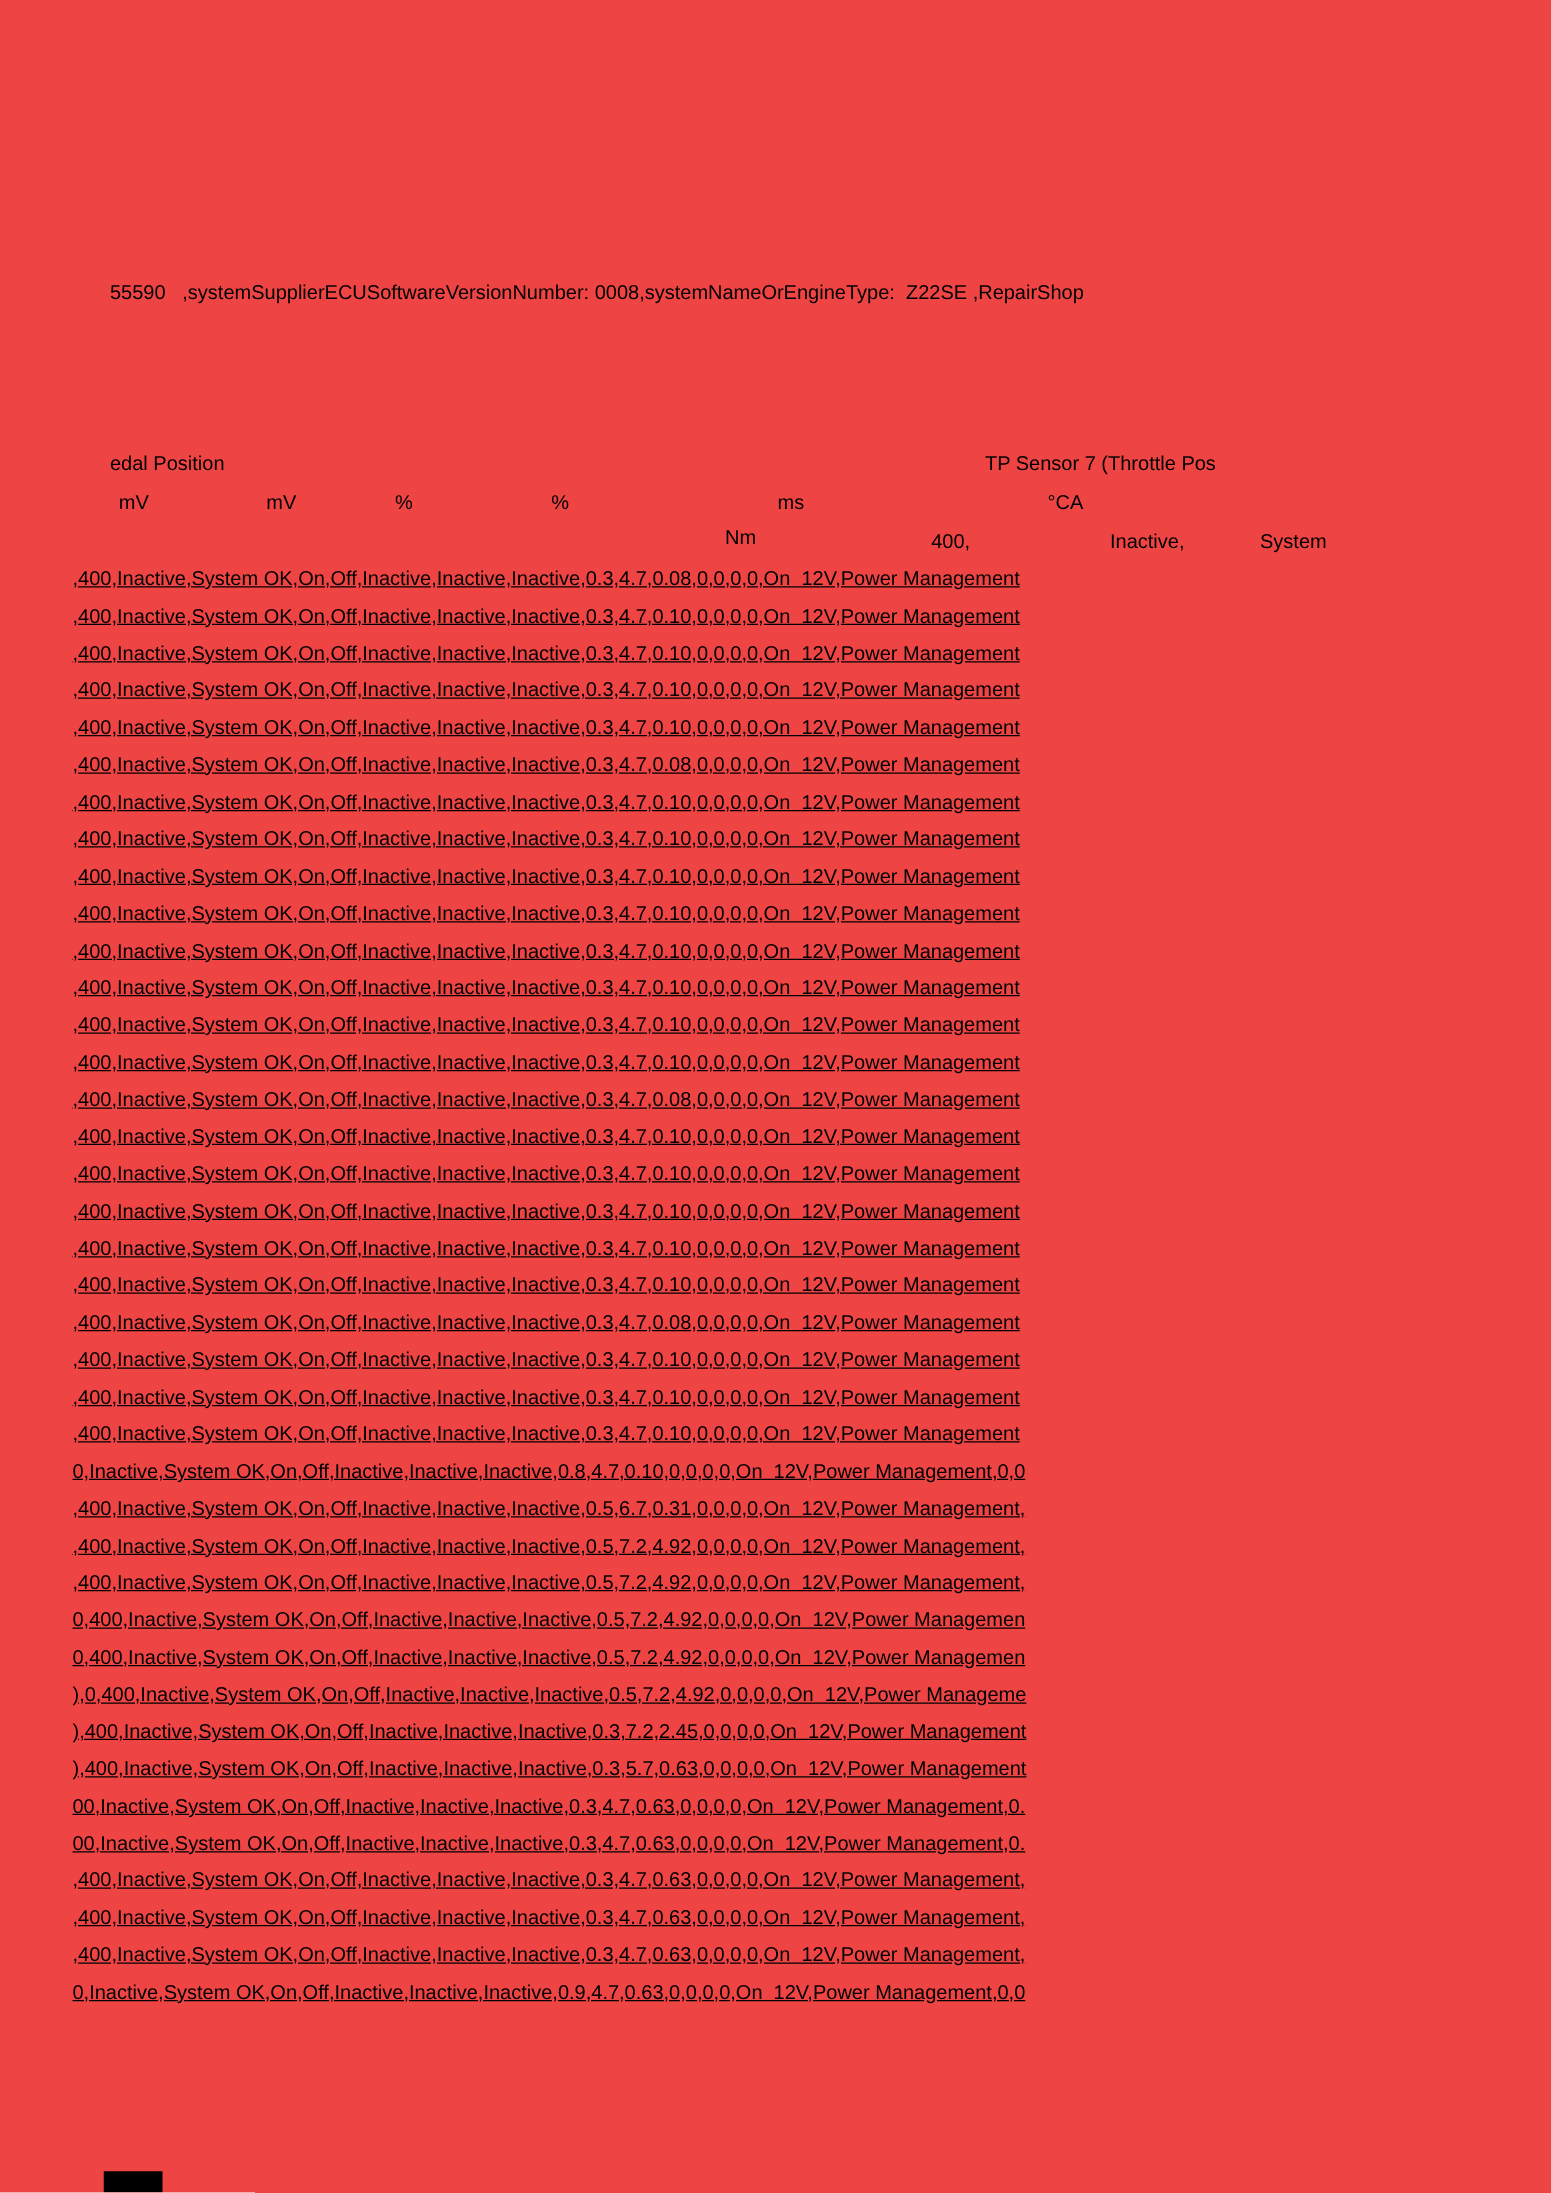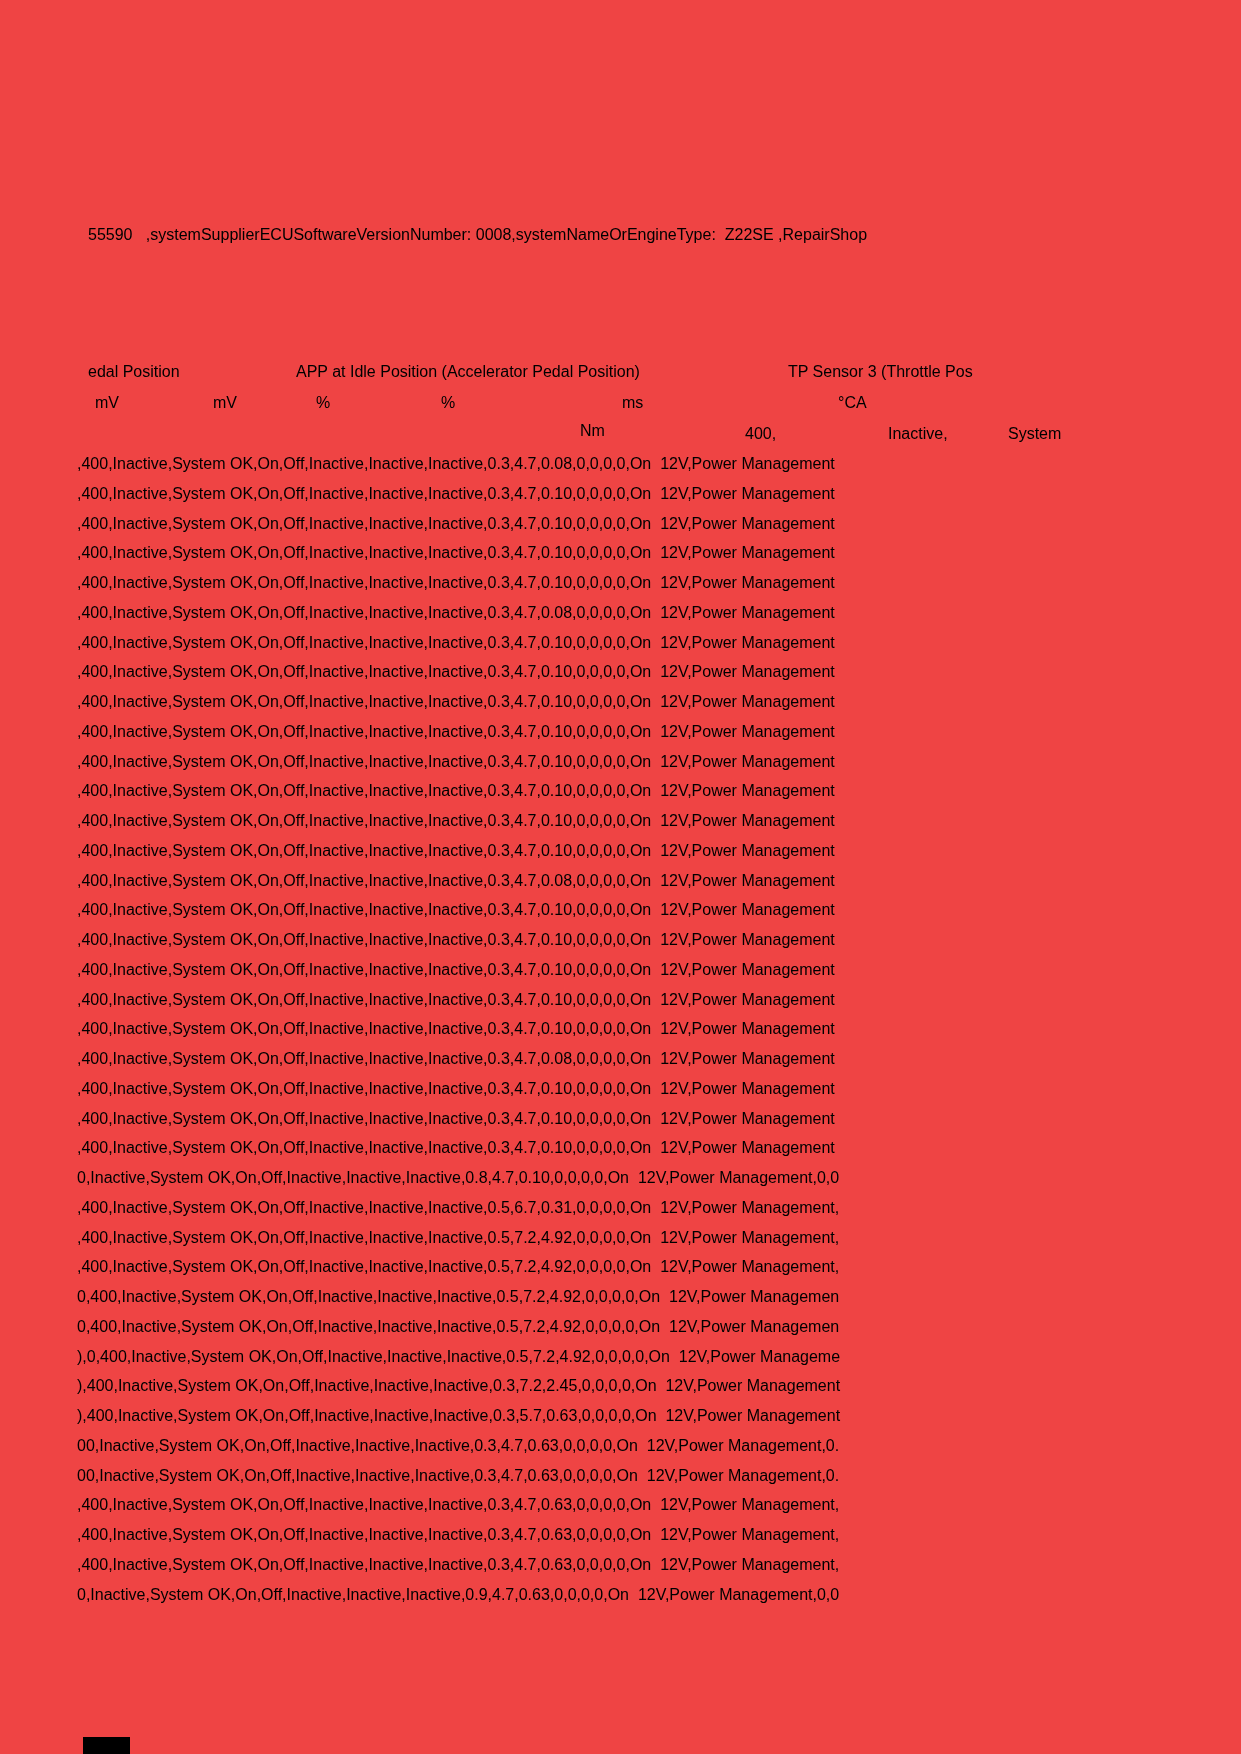--- a/index.html
+++ b/index.html
@@ -50,24 +50,25 @@
   .units-line .u6 { left: 838px; }
   
   .first-row { top: 420px; }
   .first-row .s0 { left: 63px; }
   .first-row .s1 { left: 745px; }
   .first-row .s2 { left: 888px; }
   .first-row .s3 { left: 1008px; text-align: center; }
   
   .data-row {
     position: absolute;
-    left: 77px;
+    left: 58px;
     white-space: pre;
     height: 27px;
     line-height: 27px;
+    text-decoration: underline;
   }
   .black-box {
     position: absolute;
     left: 83px;
     top: 1737px;
     width: 47px;
     height: 17px;
     background: #000000;
   }
 </style>
@@ -75,22 +76,21 @@
 <body>
 
 <div class="page">
 
   <div class="line info-line">
     <span class="seg">55590   ,systemSupplierECUSoftwareVersionNumber: 0008,systemNameOrEngineType:  Z22SE ,RepairShop</span>
   </div>
 
   <div class="line header-line">
     <span class="seg c1">edal Position</span>
-    <span class="seg c2">APP at Idle Position (Accelerator Pedal Position)</span>
-    <span class="seg c3">TP Sensor 3 (Throttle Pos</span>
+    <span class="seg c3">TP Sensor 7 (Throttle Pos</span>
   </div>
 
   <div class="line units-line">
     <span class="seg u0">mV</span>
     <span class="seg u1">mV</span>
     <span class="seg u2">%</span>
     <span class="seg u3">%</span>
     <span class="seg u4">Nm</span>
     <span class="seg u5">ms</span>
     <span class="seg u6">°CA</span>

